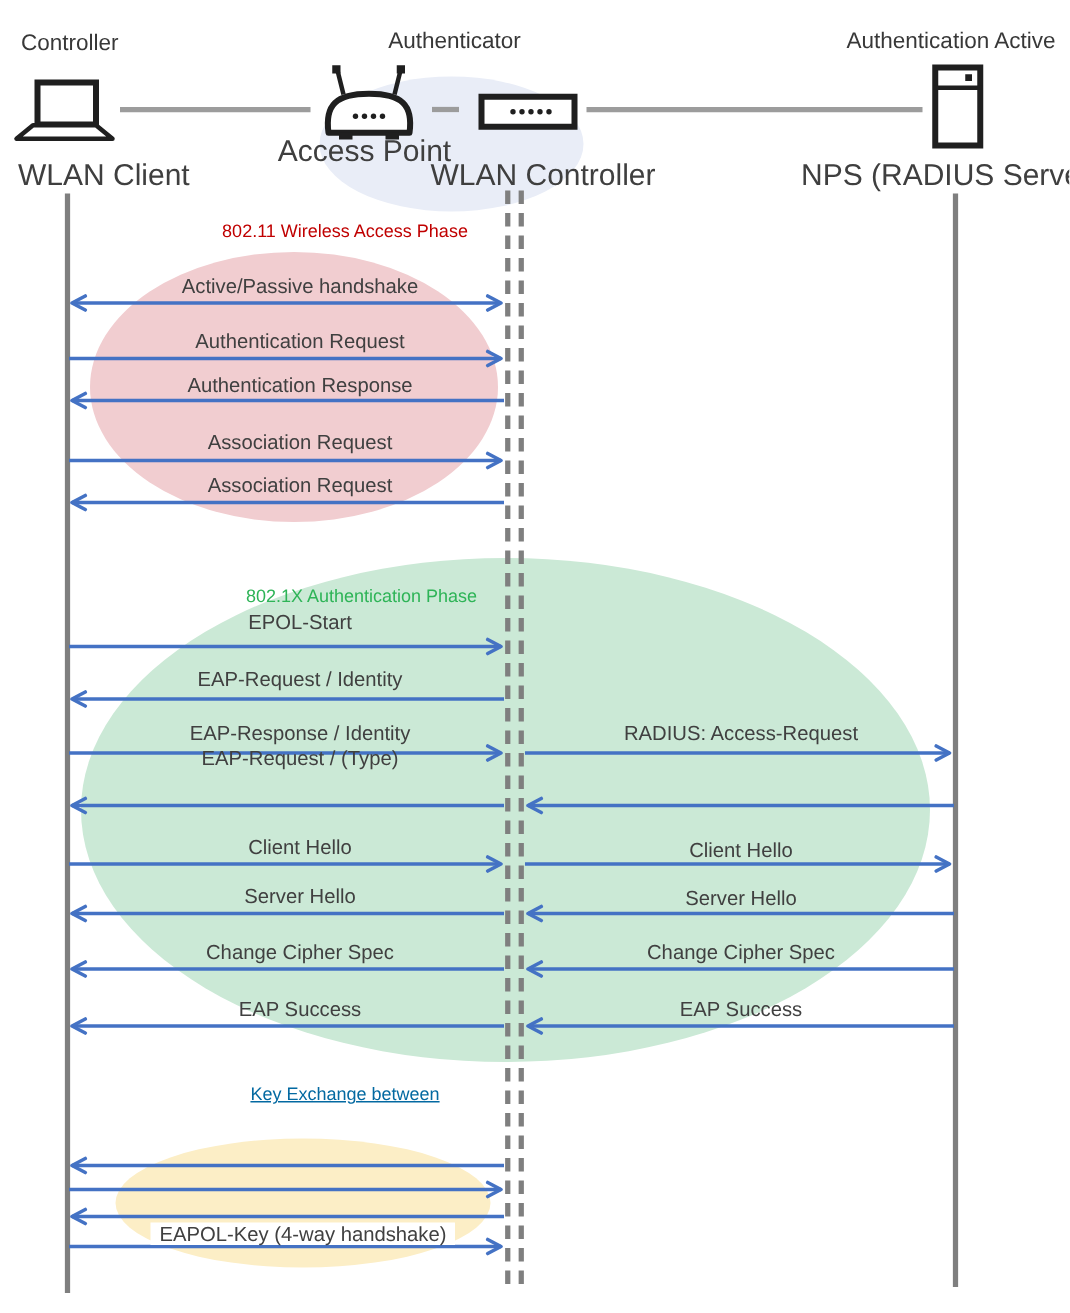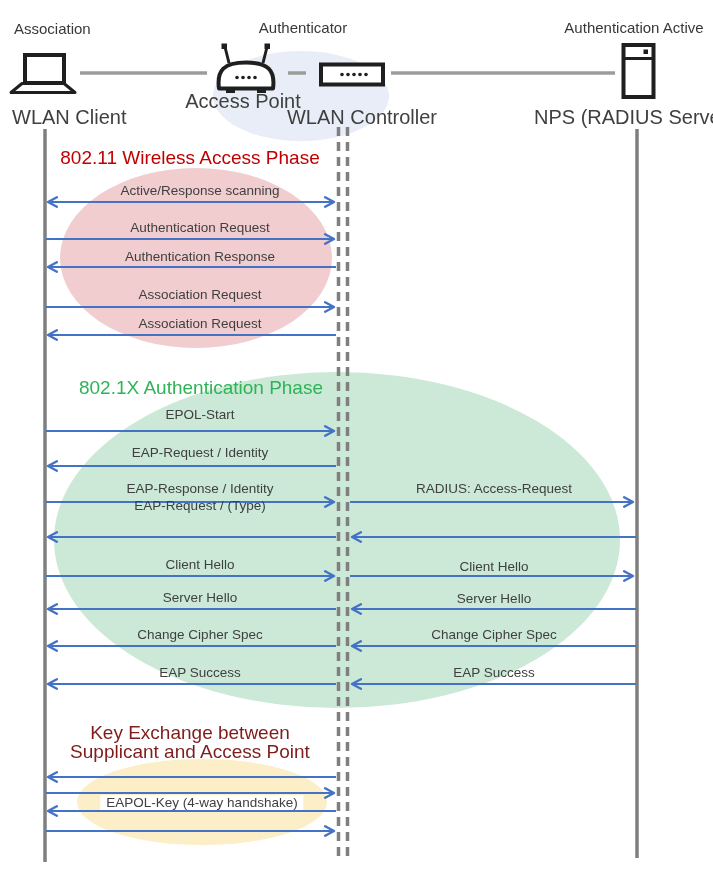--- a/index.html
+++ b/index.html
@@ -6,25 +6,25 @@
   .stage{
     position:relative;width:713px;height:875px;background:#ffffff;
     font-family:"Liberation Sans", sans-serif;overflow:hidden;
   }
   .stage svg{position:absolute;left:0;top:0;}
   .txt{position:absolute;white-space:nowrap;color:#3F3F3F;}
   .centered{transform:translateX(-50%);}
   .role{font-size:15px;color:#383838;}
   .device{font-size:20px;color:#3F3F3F;}
   .msg{font-size:13.5px;color:#404040;}
-  .phase-title{font-size:19px;}
+  .phase-title{font-size:12px;margin-left:40px;}
   .red{color:#C00000;}
   .green{color:#2EB457;}
-  .orange{color:#7f1d1d;}
-  .white-bg{background:#ffffff;padding:0 6px;}
+  .orange{color:#0369a1;text-decoration:underline;}
+  .white-bg{background:#ffffff;padding:0 6px;margin-top:20px;}
 </style>
 </head>
 <body>
 
 <div class="stage">
 
   <svg width="713" height="875" viewBox="0 0 713 875">
     <defs>
       <marker id="ah" viewBox="0 0 12 12" refX="10.5" refY="6" markerWidth="12.5" markerHeight="12.5" markerUnits="userSpaceOnUse" orient="auto-start-reverse">
         <path d="M2,1.5 L10.5,6 L2,10.5" fill="none" stroke="#4472C4" stroke-width="2.3" stroke-linecap="round" stroke-linejoin="round"></path>
@@ -106,35 +106,34 @@
     <g stroke="#4472C4" stroke-width="2.2">
       <line x1="350" y1="502" x2="633" y2="502" marker-end="url(#ah)"></line>
       <line x1="636" y1="537" x2="352" y2="537" marker-end="url(#ah)"></line>
       <line x1="350" y1="576" x2="633" y2="576" marker-end="url(#ah)"></line>
       <line x1="636" y1="609" x2="352" y2="609" marker-end="url(#ah)"></line>
       <line x1="636" y1="646" x2="352" y2="646" marker-end="url(#ah)"></line>
       <line x1="636" y1="684" x2="352" y2="684" marker-end="url(#ah)"></line>
     </g>
   </svg>
 
-  <div class="txt role" style="left:14px;top:20px">Association</div>
+  <div class="txt role" style="left:14px;top:20px">Controller</div>
   <div class="txt role centered" style="left:303px;top:19px">Authenticator</div>
   <div class="txt role centered" style="left:634px;top:19px">Authentication Active</div>
 
   <div class="txt device" style="left:12px;top:106px">WLAN Client</div>
   <div class="txt device centered" style="left:243px;top:90px">Access Point</div>
   <div class="txt device centered" style="left:362px;top:106px">WLAN Controller</div>
   <div class="txt device centered" style="left:634px;top:106px">NPS (RADIUS Server)</div>
 
   <div class="txt phase-title centered red" style="left:190px;top:147px">802.11 Wireless Access Phase</div>
-  <div class="txt phase-title centered green" style="left:201px;top:377px">802.1X Authentication Phase</div>
+  <div class="txt phase-title centered green" style="left:201px;top:390px">802.1X Authentication Phase</div>
   <div class="txt phase-title centered orange" style="left:190px;top:722px">Key Exchange between</div>
-  <div class="txt phase-title centered orange" style="left:190px;top:741px">Supplicant and Access Point</div>
 
-  <div class="txt msg centered" style="left:200px;top:183px">Active/Response scanning</div>
+  <div class="txt msg centered" style="left:200px;top:183px">Active/Passive handshake</div>
   <div class="txt msg centered" style="left:200px;top:220px">Authentication Request</div>
   <div class="txt msg centered" style="left:200px;top:249px">Authentication Response</div>
   <div class="txt msg centered" style="left:200px;top:287px">Association Request</div>
   <div class="txt msg centered" style="left:200px;top:316px">Association Request</div>
   <div class="txt msg centered" style="left:200px;top:407px">EPOL-Start</div>
   <div class="txt msg centered" style="left:200px;top:445px">EAP-Request / Identity</div>
   <div class="txt msg centered" style="left:200px;top:481px">EAP-Response / Identity</div>
   <div class="txt msg centered" style="left:200px;top:498px">EAP-Request / (Type)</div>
   <div class="txt msg centered" style="left:200px;top:557px">Client Hello</div>
   <div class="txt msg centered" style="left:200px;top:590px">Server Hello</div>

